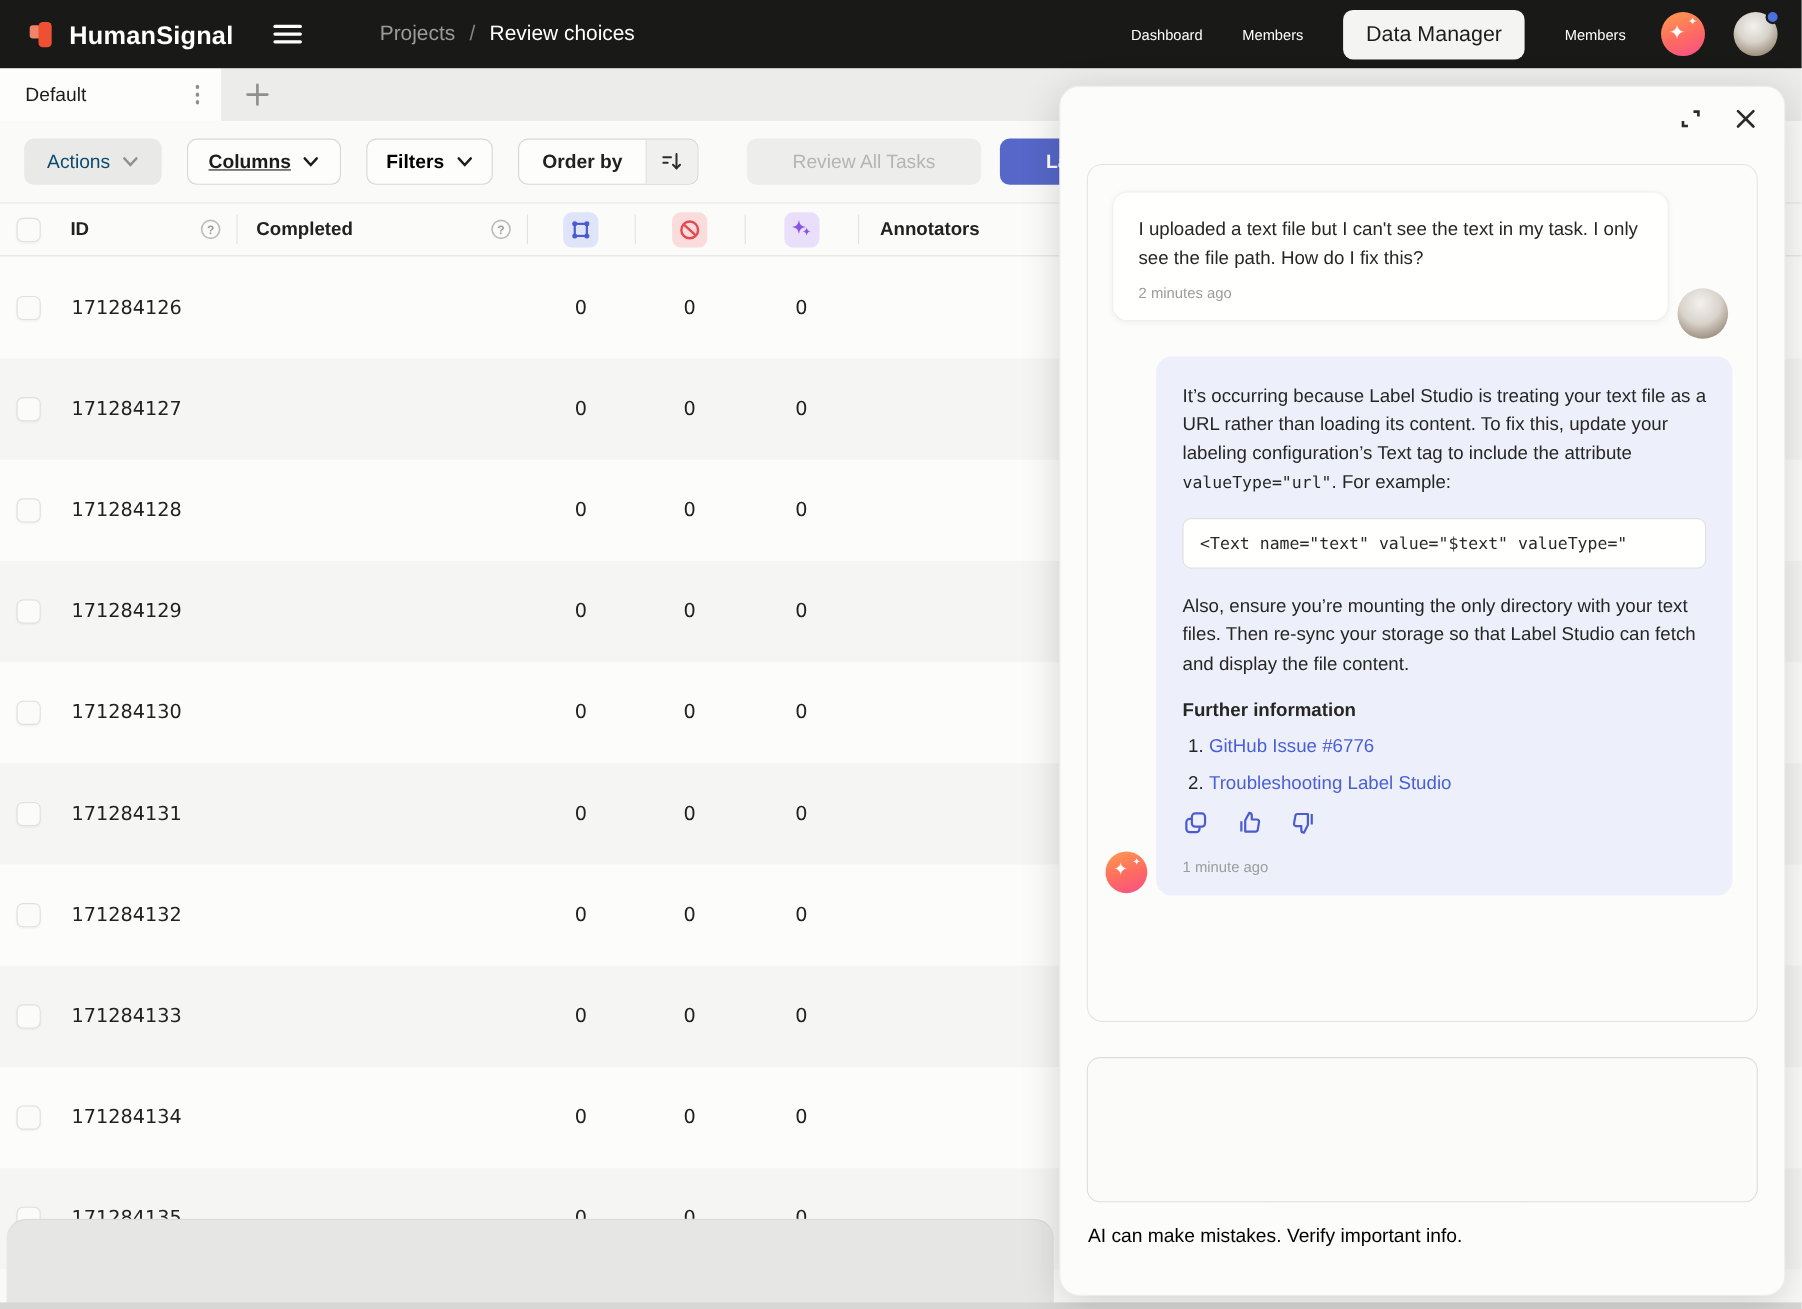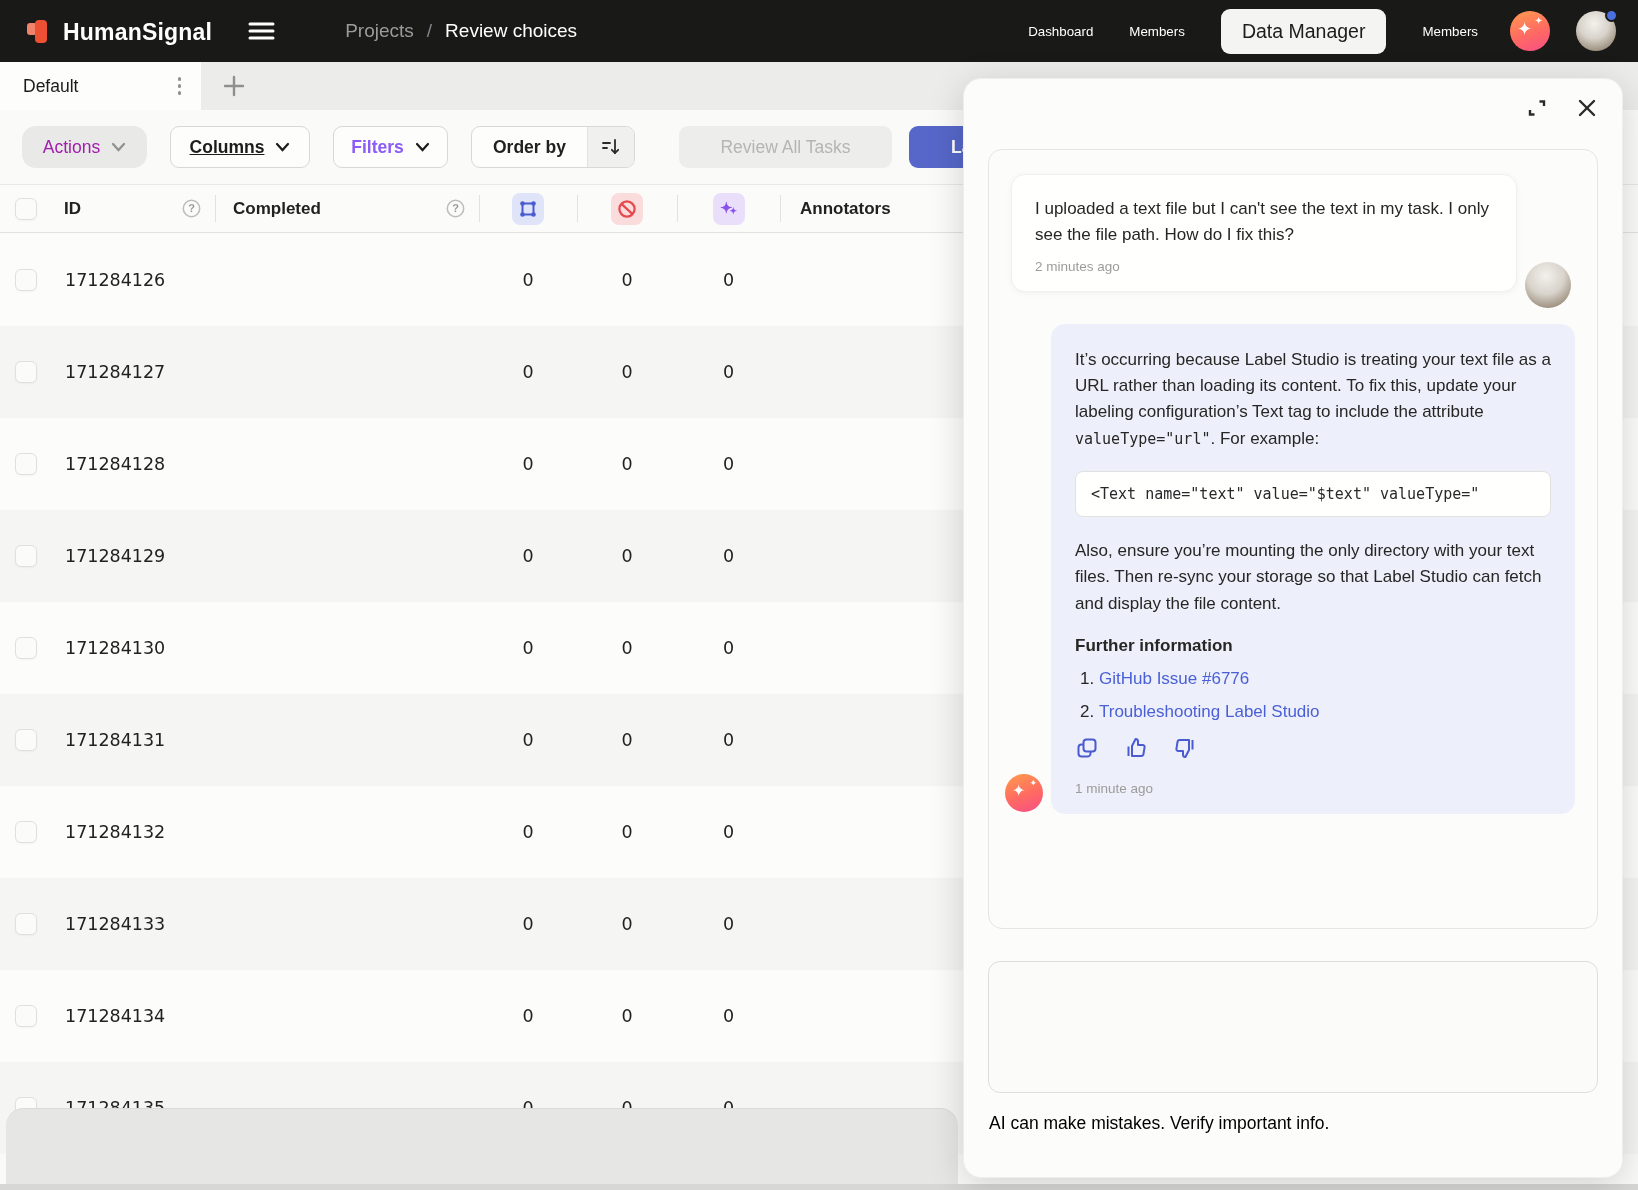--- a/index.html
+++ b/index.html
@@ -30,23 +30,23 @@
   
   .tabbar { position:absolute; top:62px; left:0; right:0; height:48px; background:#ececea; display:flex; align-items:center; }
   .tab-active { width:201px; height:48px; background:#fdfdfc; display:flex; align-items:center; padding:0 14px 0 23px; font-size:17.5px; color:#1c1c1a; }
   .kebab { margin-left:auto; display:flex; flex-direction:column; gap:3.5px; padding:6px; }
   .kebab i { width:3.5px; height:3.5px; border-radius:50%; background:#8f8f8d; }
   .add-tab { margin-left:16px; width:34px; height:34px; display:flex; align-items:center; justify-content:center; }
 
   
   .toolbar { position:absolute; top:110px; left:0; right:0; height:74px; display:flex; align-items:center; padding-left:22px; }
   .tbtn { height:42px; border-radius:9px; font-size:17.5px; display:inline-flex; align-items:center; justify-content:center; gap:11px; }
-  .btn-actions { width:125px; background:#e9e9e7; color:#a21caf;border-radius:14px; }
+  .btn-actions { width:125px; background:#e9e9e7; color:#0c4a6e; }
   .btn-columns { width:140px; background:#fdfdfc; border:1px solid #d8d8d6; color:#1c1c1a; margin-left:23px;text-decoration:underline; }
-  .btn-filters { width:115px; background:#fdfdfc; border:1px solid #d8d8d6; color:#8b5cf6; margin-left:23px; }
+  .btn-filters { width:115px; background:#fdfdfc; border:1px solid #d8d8d6; color:#000000; margin-left:23px; }
   .btn-order { margin-left:23px; display:flex; height:42px; border:1px solid #d8d8d6; border-radius:9px; overflow:hidden; background:#fdfdfc;text-align:center; }
   .order-label { padding:0 21px; display:flex; align-items:center; font-size:17.5px; font-weight:700; }
   .order-sort { width:47px; background:#f0f0ee; border-left:1px solid #e2e2e0; display:flex; align-items:center; justify-content:center; }
   .btn-review { margin-left:44px; width:213px; background:#ededeb; color:#b5b5b3; }
   .btn-label { margin-left:17px; width:175px; background:#5667c9; color:#fff; font-weight:700; justify-content:flex-start; padding-left:42px; }
 
   
   .grid-cols { display:grid; grid-template-columns:52px 163px 264px 98px 100px 103px auto; align-items:center; }
   .thead { position:absolute; top:184px; left:0; right:0; height:49px; border-top:1px solid #e8e8e6; border-bottom:1px solid #e3e3e1; background:#fbfbf9; font-weight:700; font-size:17px; }
   .hcell { display:flex; align-items:center; height:100%; position:relative; }

